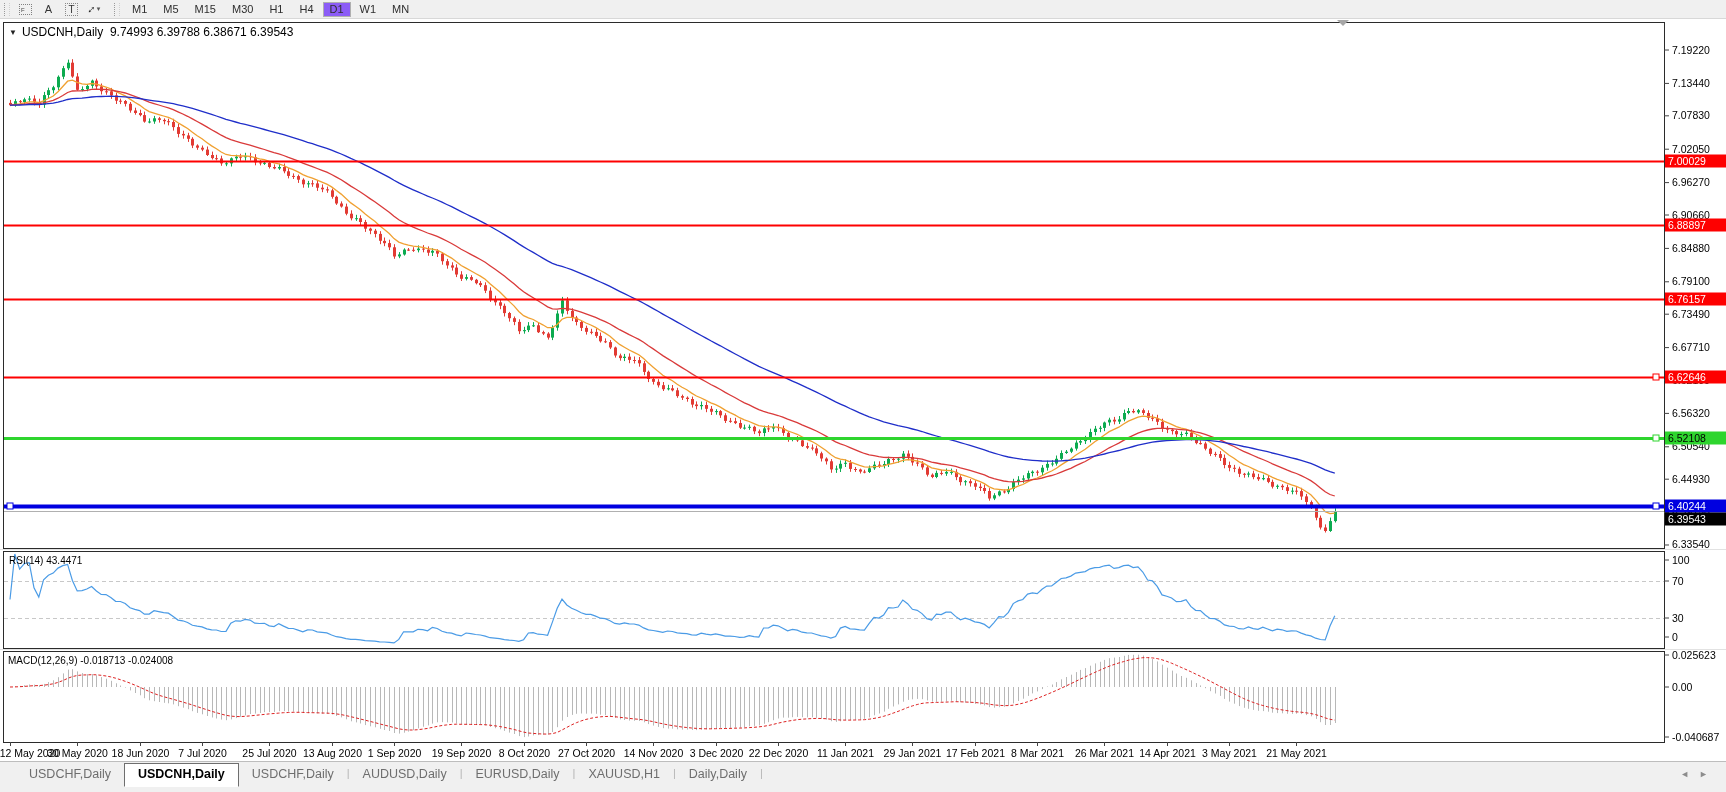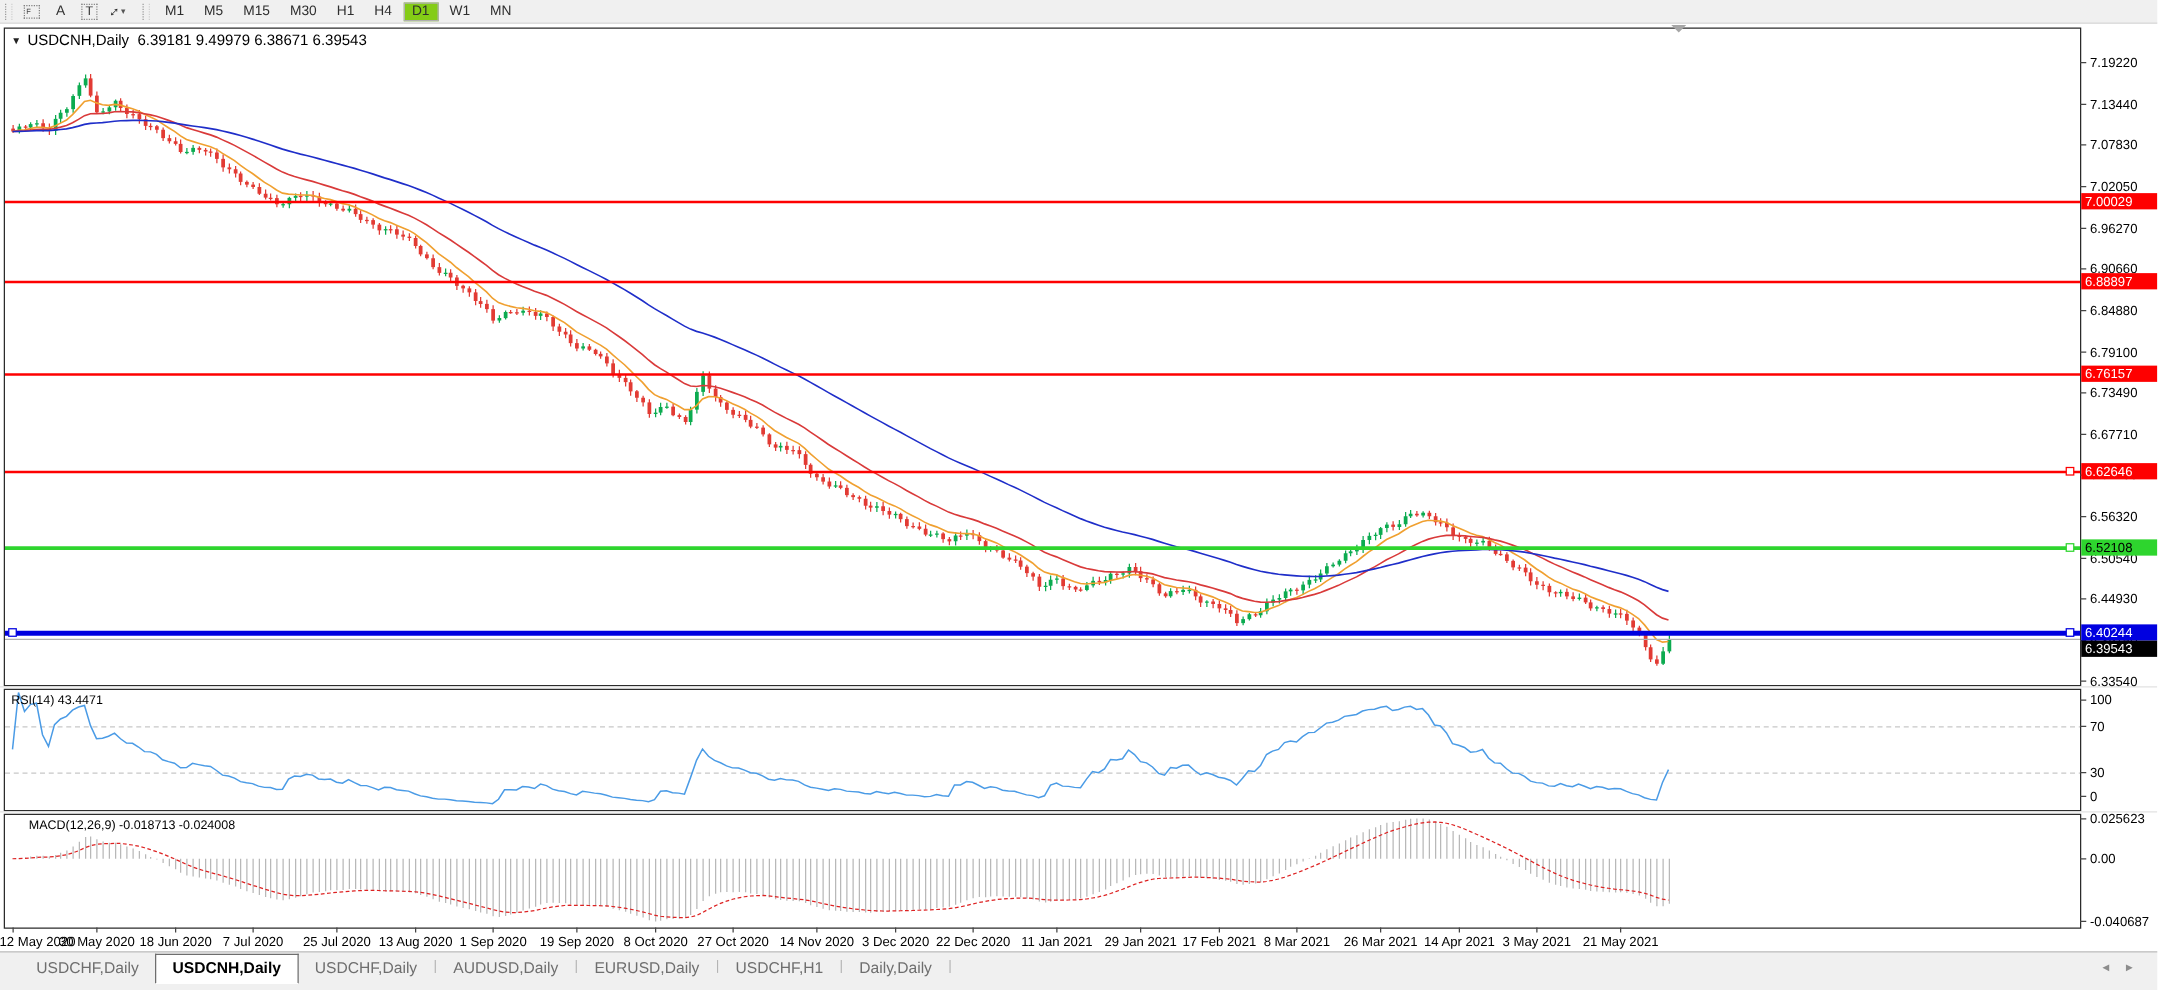--- a/index.html
+++ b/index.html
@@ -5,21 +5,21 @@
   html,body{margin:0;padding:0;background:#fff;overflow:hidden}
   #window{position:relative;width:1726px;height:792px;background:#fff;font-family:"Liberation Sans",sans-serif;-webkit-font-smoothing:antialiased}
   #toolbar{position:absolute;top:0;left:0;right:0;height:19px;background:#f0f0f0;border-bottom:1px solid #d8d8d8;display:flex;align-items:center;padding-left:3px;box-sizing:border-box}
   .drag{width:4px;height:13px;border-left:1px dotted #9a9a9a;border-right:1px dotted #cfcfcf;margin:0 4px 0 1px}
   .toolbtn{height:16px;min-width:17px;display:flex;align-items:center;justify-content:center;font-size:11px;color:#333;padding:0 3px;cursor:default}
   .style-frame .glyph{display:block;width:10px;height:9px;border:1px dotted #808080;font-size:6px;line-height:10px;color:#444;text-align:left;padding-left:1px}
   .style-boxed .glyph{border:1px dotted #8a8a8a;padding:0 2px;font-size:10px;line-height:11px}
   .style-rotated .glyph{display:inline-block;transform:rotate(45deg);font-size:12px;color:#2a2a2a}
   .caret{font-size:7px;color:#555;margin-left:2px}
   .tfbtn{font-size:11px;color:#2e2e2e;padding:1px 7px;margin:0 1px;line-height:13px}
-  .tfbtn.active{background:#84cc16;border:1px solid #b0b0b0;padding:0 6px}
+  .tfbtn.active{background:#8b5cf6;border:1px solid #b0b0b0;padding:0 6px}
   #chart{position:absolute;top:0;left:0}
   .ax{font-family:"Liberation Sans",sans-serif;font-size:10.5px;fill:#000}
   .olabel{position:absolute;font-size:12px;color:#000;white-space:pre;z-index:4}
   .olabel .tri{font-size:8px;vertical-align:1px;color:#222;margin-right:5px}
   .small{font-size:10px}
   #tabbar{position:absolute;left:0;right:0;top:761px;height:47px;background:#f0f0f0;border-top:1px solid #bdbdbd;display:flex;align-items:flex-start;padding-left:16px;box-sizing:border-box}
   .tab{font-size:12.5px;color:#6e6e6e;padding:3px 13px 4px;margin-top:2px;line-height:15px;cursor:default}
   .tab.active{background:#fff;border:1px solid #6e6e6e;border-bottom:1px solid #fff;color:#000;font-weight:700;margin-top:1px}
   .tabsep{color:#b4b4b4;margin-top:5px;font-size:11px}
   #tab-nav{position:absolute;right:18px;top:7px;color:#8c8c8c;font-size:9px}
@@ -1045,36 +1045,36 @@
       <line x1="1104.5" y1="742" x2="1104.5" y2="746" stroke="#444444"></line>
       <text x="1104.5" y="757" class="ax" text-anchor="middle">26 Mar 2021</text>
       <line x1="1167.5" y1="742" x2="1167.5" y2="746" stroke="#444444"></line>
       <text x="1167.5" y="757" class="ax" text-anchor="middle">14 Apr 2021</text>
       <line x1="1229.5" y1="742" x2="1229.5" y2="746" stroke="#444444"></line>
       <text x="1229.5" y="757" class="ax" text-anchor="middle">3 May 2021</text>
       <line x1="1296.5" y1="742" x2="1296.5" y2="746" stroke="#444444"></line>
       <text x="1296.5" y="757" class="ax" text-anchor="middle">21 May 2021</text>
     </svg>
 
-  <div class="olabel" style="left:9px;top:25px"><span class="tri">▼</span><span>USDCNH,Daily</span>&nbsp;&nbsp;<span>6.39181 9.49979 6.38671 6.39543</span></div>
+  <div class="olabel" style="left:9px;top:25px"><span class="tri">▼</span><span>USDCNH,Daily</span>&nbsp;&nbsp;<span>9.74993 6.39788 6.38671 6.39543</span></div>
 
   <div class="olabel small" style="left:9px;top:555px"><span>RSI(14)</span> <span>43.4471</span></div>
 
-  <div class="olabel small" style="left:23px;top:655px"><span>MACD(12,26,9)</span> <span>-0.018713</span> <span>-0.024008</span></div>
+  <div class="olabel small" style="left:8px;top:655px"><span>MACD(12,26,9)</span> <span>-0.018713</span> <span>-0.024008</span></div>
 
   <div id="tabbar">
     <div id="tab-group" style="display:flex">
         <div class="tab">USDCHF,Daily</div>
         <div class="tab active">USDCNH,Daily</div>
         <div class="tab">USDCHF,Daily</div>
         <span class="tabsep">|</span>
         <div class="tab">AUDUSD,Daily</div>
         <span class="tabsep">|</span>
         <div class="tab">EURUSD,Daily</div>
         <span class="tabsep">|</span>
-        <div class="tab">USDCHF,H1</div>
+        <div class="tab">XAUUSD,H1</div>
         <span class="tabsep">|</span>
         <div class="tab">Daily,Daily</div>
         <span class="tabsep">|</span>
       </div>
     <div id="tab-nav"><span>◄</span><span>►</span></div>
   </div>
 </div>
 
 </body></html>

